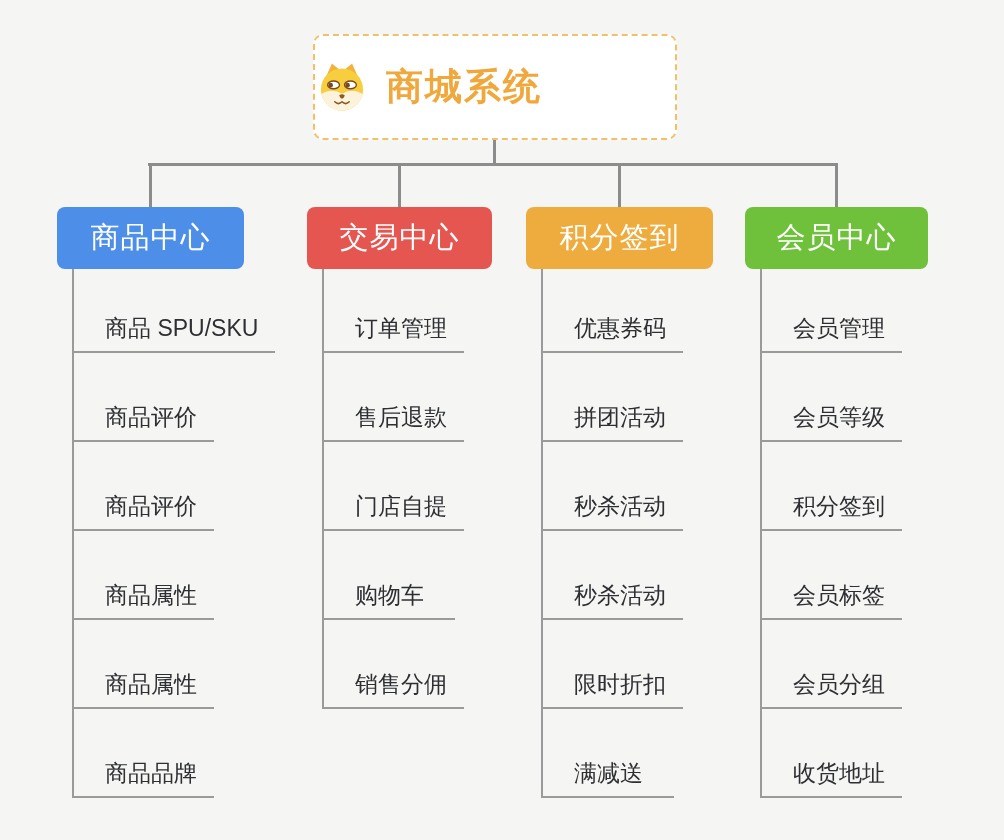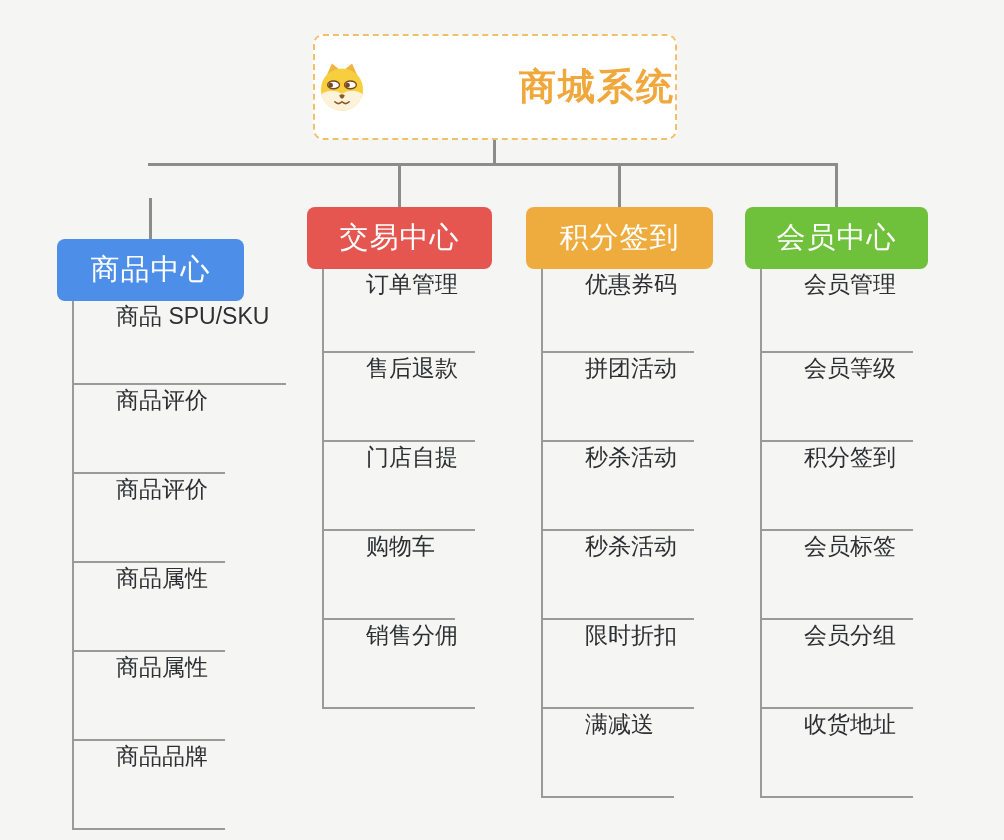--- a/index.html
+++ b/index.html
@@ -13,21 +13,21 @@
     background:var(--bg,#f5f5f3);
     overflow:hidden;
   }
   
   .root-node{
     position:absolute;left:313px;top:34px;width:364px;height:106px;
     background:#ffffff;
     border:2px dashed var(--root-border,#f3c06a);
     border-radius:10px;
     box-sizing:border-box;
-    display:flex;align-items:center;justify-content:space-between;gap:10px;
+    display:flex;align-items:center;justify-content:flex-start;gap:17px;
   }
   .root-title{
     font-size:37px;
     font-weight:600;
     letter-spacing:2px;
     color:var(--root-text,#f0a83c);
     white-space:nowrap;
   }
   .dog-icon{display:flex;align-items:center;}
   
@@ -50,22 +50,22 @@
   }
   .branch-items{
     margin-left:15px;
     border-left:2px solid var(--leaf-line,#9a9a9a);
   }
   .leaf{
     box-sizing:border-box;
     height:89px;
     width:fit-content;
     min-width:131px;
-    display:flex;align-items:flex-start;
-    padding:0 17px 7px 42px;
+    display:flex;align-items:flex-end;
+    padding:0 17px 7px 31px;
     border-bottom:2px solid var(--leaf-line,#9a9a9a);
   }
   .leaf:first-child{height:84px;}
   .leaf-label{
     font-size:23px;
     color:var(--leaf-text,#2e2f33);
     white-space:nowrap;
   }
 </style>
 </head>
@@ -91,21 +91,21 @@
         <path d="M23.5 49.5 q4.2 4.2 8.5 0 q4.3 4.2 8.5 0" stroke="#8a5a28" fill="none" stroke-width="1.9" stroke-linecap="round"></path>
       </svg>
     </span>
     <span class="root-title">商城系统</span>
   </div>
 
   <div class="connector stub"></div>
   <div class="connector hbar"></div>
 
   <div id="branches">
-  <div class="branch" style="left: 57px; width: 187px; margin-top: 32px;">
+  <div class="branch" style="left: 57px; width: 187px;">
     <div class="connector drop"></div>
     <div class="branch-header" style="background: rgb(76, 142, 232);">
       <span class="branch-label">商品中心</span>
     </div>
     <div class="branch-items">
   <div class="leaf">
     <span class="leaf-label">商品 SPU/SKU</span>
   </div>
 
   <div class="leaf">

